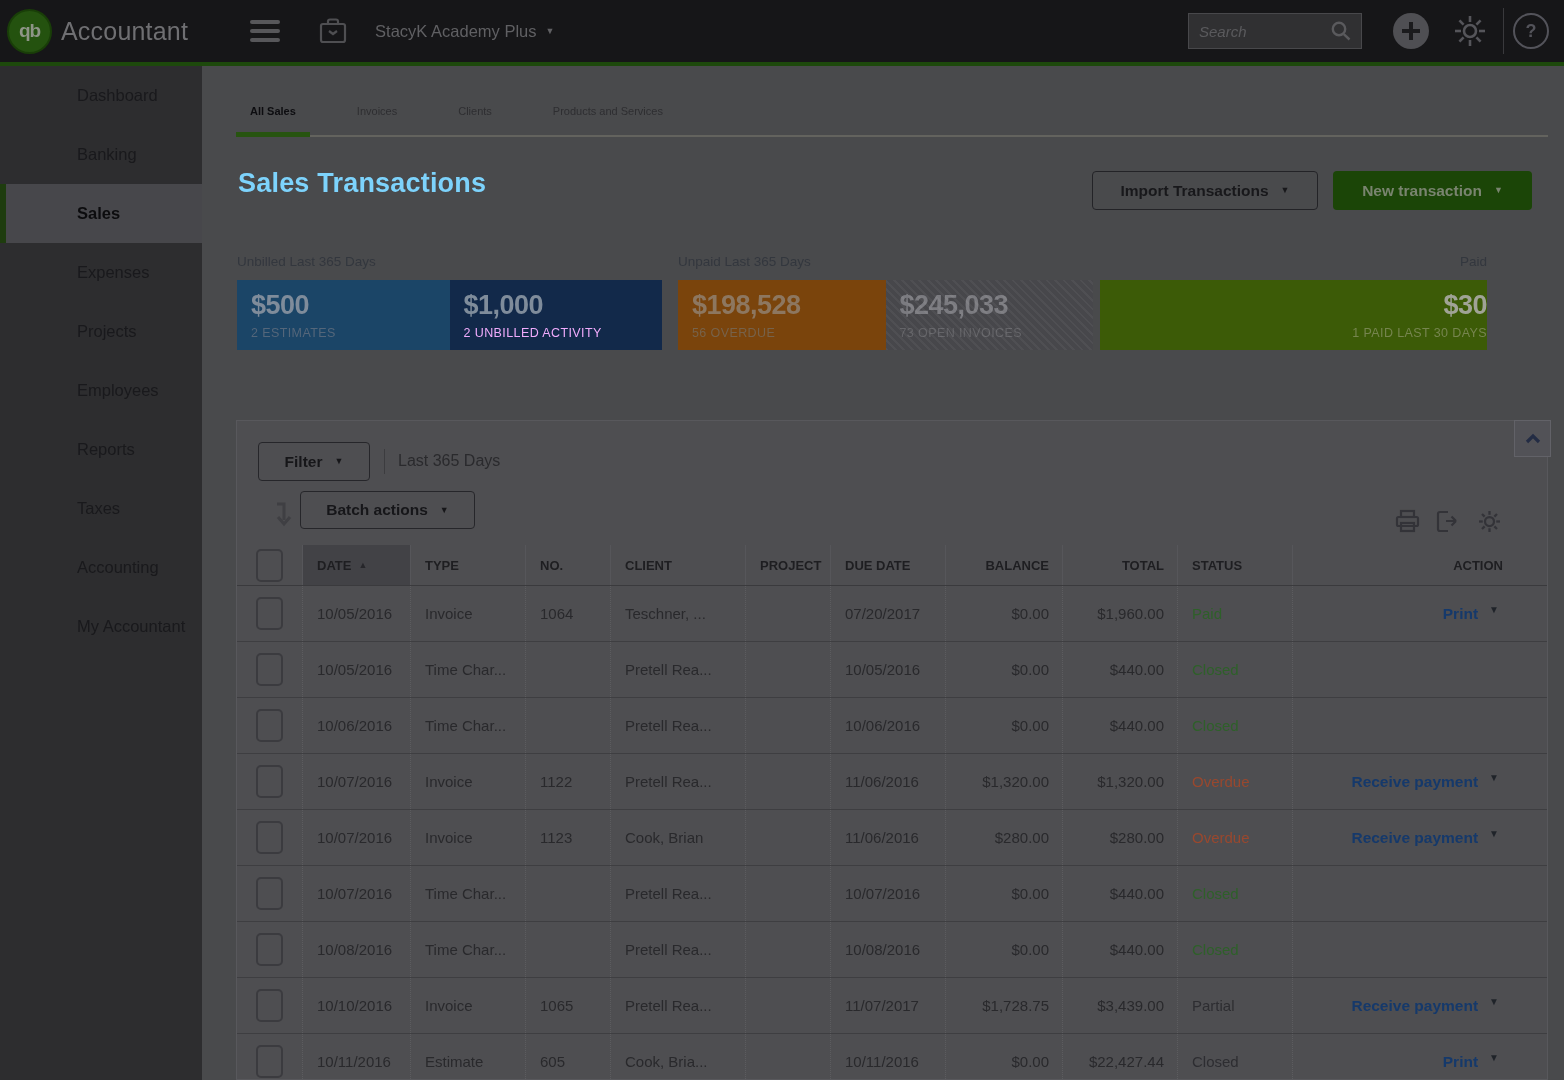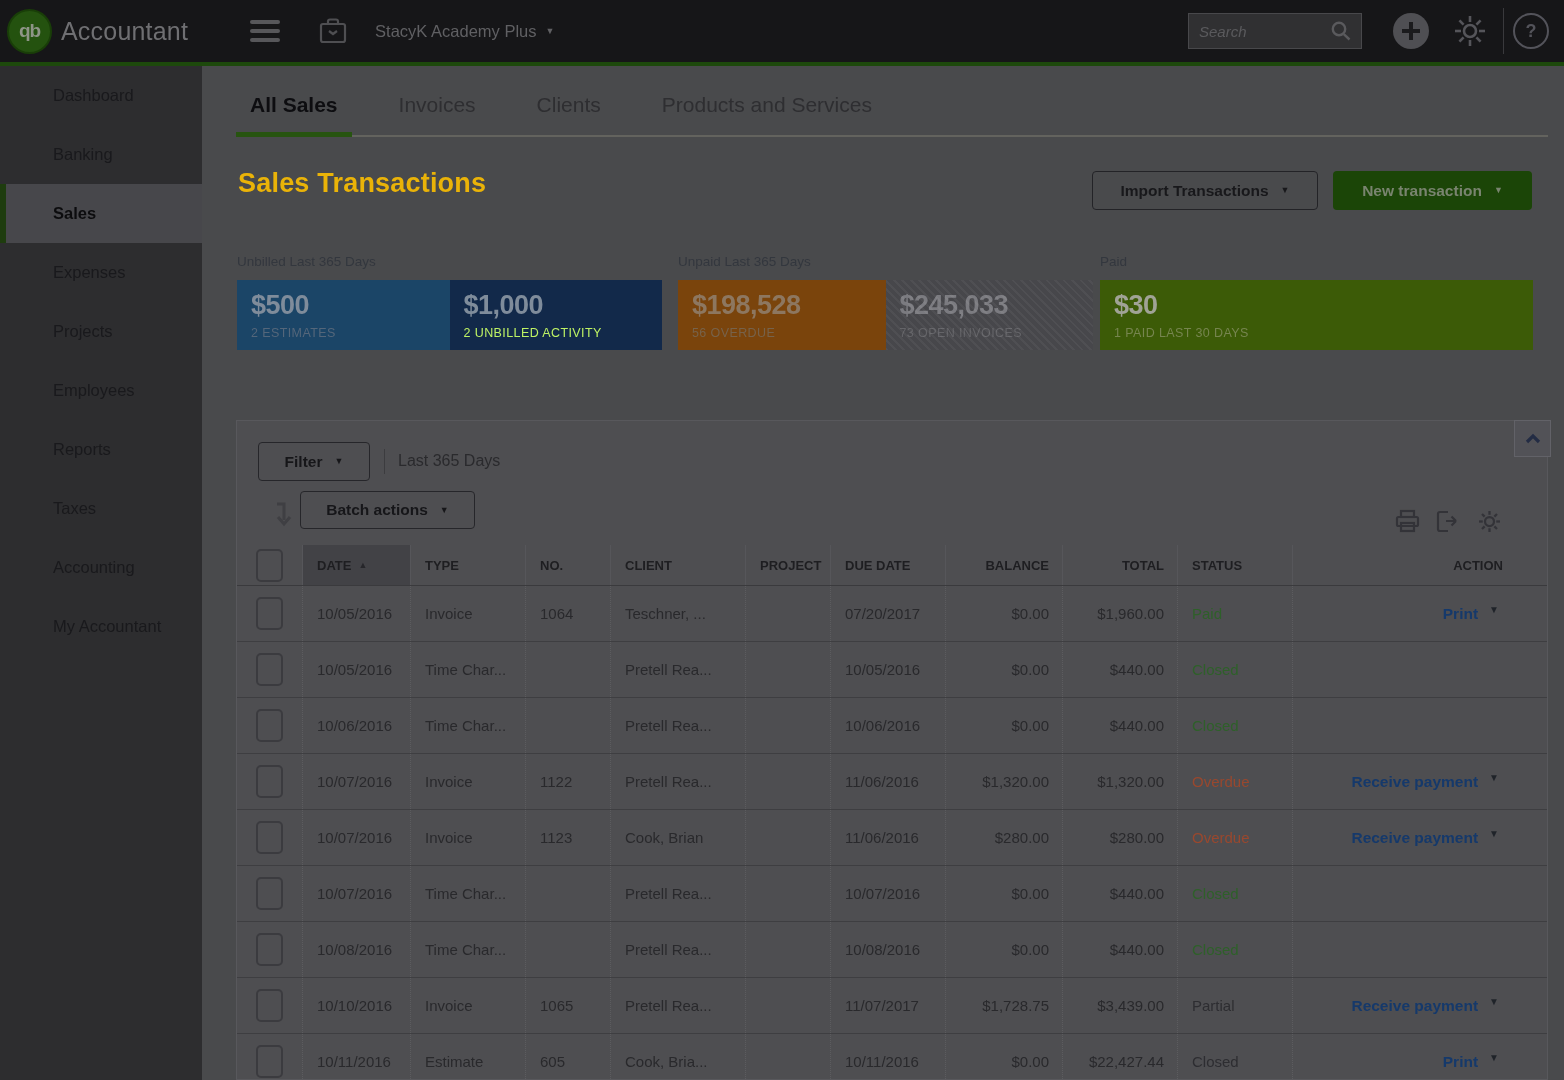--- a/index.html
+++ b/index.html
@@ -22,42 +22,42 @@
   .company .caret{color:#606063;}
   .searchbox{position:absolute;left:1188px;top:13px;width:174px;height:36px;background:#303032;border:1px solid #48484b;display:flex;align-items:center;box-sizing:border-box;}
   .searchbox input{flex:1;background:transparent;border:none;outline:none;color:#8a8a8d;font-size:15px;padding:0 4px 0 10px;font-family:"Liberation Sans",sans-serif;min-width:0;}
   .searchbox input::placeholder{color:#5a5a5d;font-style:italic;}
   .searchbox .mag{margin-right:8px;color:#5a5a5d;flex:0 0 auto;}
   .hdr-ic{position:absolute;top:12px;width:38px;height:38px;display:flex;align-items:center;justify-content:center;color:#55555a;cursor:pointer;}
   .hdr-divider{position:absolute;left:1503px;top:8px;width:1px;height:46px;background:#39393c;}
   .help-circle{width:32px;height:32px;border:2.5px solid #53535a;border-radius:50%;display:flex;align-items:center;justify-content:center;color:#53535a;font-weight:700;font-size:18px;}
   
   .sidebar{position:absolute;left:0;top:66px;width:202px;bottom:0;background:#2d2d2f;}
-  .side-item{height:59px;display:flex;align-items:center;font-size:16.5px;color:#19191c;padding-left:47px;border-left:6px solid transparent;cursor:pointer;}
+  .side-item{height:59px;display:flex;align-items:center;font-size:16.5px;color:#19191c;padding-left:71px;border-left:6px solid transparent;cursor:pointer;}
   .side-item.selected{background:#47474b;border-left-color:#1e3c0e;color:#0c0c0e;font-weight:700;}
   
   .main{position:absolute;left:202px;top:66px;width:1362px;bottom:0;}
   .tabs{position:absolute;left:34px;right:16px;top:0;height:69px;border-bottom:2px solid #63635e;display:flex;align-items:flex-end;}
-  .tab{position:relative;padding:0 14px 18px;margin-right:33px;font-size:21px;color:#2e2e31;cursor:pointer;}
+  .tab{position:relative;padding:0 14px 18px;margin-right:33px;font-size:11px;color:#2e2e31;cursor:pointer;}
   .tab.active{color:#0d0d10;font-weight:700;}
   .tab.active::after{content:"";position:absolute;left:0;right:0;bottom:-2px;height:5px;background:#275410;}
-  .page-title{position:absolute;left:36px;top:102px;font-size:27px;font-weight:700;color:#eab308;letter-spacing:0.2px;}
+  .page-title{position:absolute;left:36px;top:102px;font-size:27px;font-weight:700;color:#7dd3fc;letter-spacing:0.2px;}
   .btn-outline{position:absolute;top:105px;height:39px;border:1px solid #232327;border-radius:4px;background:transparent;display:flex;align-items:center;justify-content:center;gap:12px;font-size:15.5px;font-weight:700;color:#18181b;cursor:pointer;box-sizing:border-box;}
   .btn-import{left:890px;width:226px;}
   .btn-green{position:absolute;top:105px;left:1131px;width:199px;height:39px;background:#1b4507;border-radius:4px;display:flex;align-items:center;justify-content:center;gap:12px;font-size:15.5px;font-weight:700;color:#79846f;cursor:pointer;}
   .btn-green .caret{color:#79846f;}
   
   .mgroup{position:absolute;top:188px;}
   .mlabel{font-size:13.5px;color:#33373e;margin-bottom:10px;height:16px;}
   .tiles{display:flex;height:70px;}
   .tile{flex:1;padding:10px 0 0 14px;box-sizing:border-box;position:relative;overflow:hidden;cursor:pointer;}
   .tile .amt{font-size:27px;font-weight:700;letter-spacing:-0.5px;}
   .tile .cap{font-size:12.5px;letter-spacing:0.4px;margin-top:5px;}
   .tile .hatch{position:absolute;inset:0;background:repeating-linear-gradient(45deg,rgba(255,255,255,0.045) 0 2px,transparent 2px 6px);pointer-events:none;}
-  .g1{left:35px;width:425px;} .g2{left:476px;width:415px;} .g3{left:898px;width:433px;}
+  .g1{left:35px;width:425px;} .g2{left:476px;width:415px;} .g3{left:898px;width:387px;text-align:right;}
   
   .card{position:absolute;left:34px;top:354px;width:1312px;height:660px;background:#4e4e51;border:1px solid #58585c;box-sizing:border-box;}
   .scrolltop{position:absolute;top:-1px;right:-4px;width:37px;height:37px;background:#525257;border:1px solid #626268;display:flex;align-items:center;justify-content:center;color:#232c44;cursor:pointer;box-sizing:border-box;}
   .btn-filter{position:absolute;left:21px;top:21px;width:112px;height:39px;border:1px solid #26262a;border-radius:4px;display:flex;align-items:center;justify-content:center;gap:12px;font-size:15.5px;font-weight:700;color:#161619;cursor:pointer;box-sizing:border-box;}
   .range-sep{position:absolute;left:147px;top:28px;width:1px;height:25px;background:#3c3c3f;}
   .range-label{position:absolute;left:161px;top:31px;font-size:16px;color:#2a2a2d;}
   .sort-ic{position:absolute;left:36px;top:80px;color:#3f3f43;cursor:pointer;}
   .btn-batch{position:absolute;left:63px;top:70px;width:175px;height:38px;border:1px solid #26262a;border-radius:4px;display:flex;align-items:center;justify-content:center;gap:12px;font-size:15.5px;font-weight:700;color:#161619;cursor:pointer;box-sizing:border-box;}
   .tool-ic{position:absolute;top:86px;width:28px;height:28px;color:#333338;cursor:pointer;display:flex;align-items:center;justify-content:center;}
   .ic-print{left:1156px;} .ic-export{left:1196px;} .ic-gear{left:1238px;}
@@ -226,21 +226,21 @@
 
         <div class="tile" style="background: rgb(27, 69, 103);">
 
           <div class="amt" style="color: rgb(127, 140, 155);">$500</div>
           <div class="cap" style="color: rgb(84, 102, 122);">2 ESTIMATES</div>
         </div>
 
         <div class="tile" style="background: rgb(18, 41, 74);">
 
           <div class="amt" style="color: rgb(127, 140, 155);">$1,000</div>
-          <div class="cap" style="color: #bef264;">2 UNBILLED ACTIVITY</div>
+          <div class="cap" style="color: #f0abfc;">2 UNBILLED ACTIVITY</div>
         </div>
       </div>
   </div>
   <div class="mgroup g2">
     <div class="mlabel">Unpaid Last 365 Days</div>
     <div class="tiles">
 
         <div class="tile" style="background: rgb(122, 68, 12);">
 
           <div class="amt" style="color: rgb(141, 119, 96);">$198,528</div>

